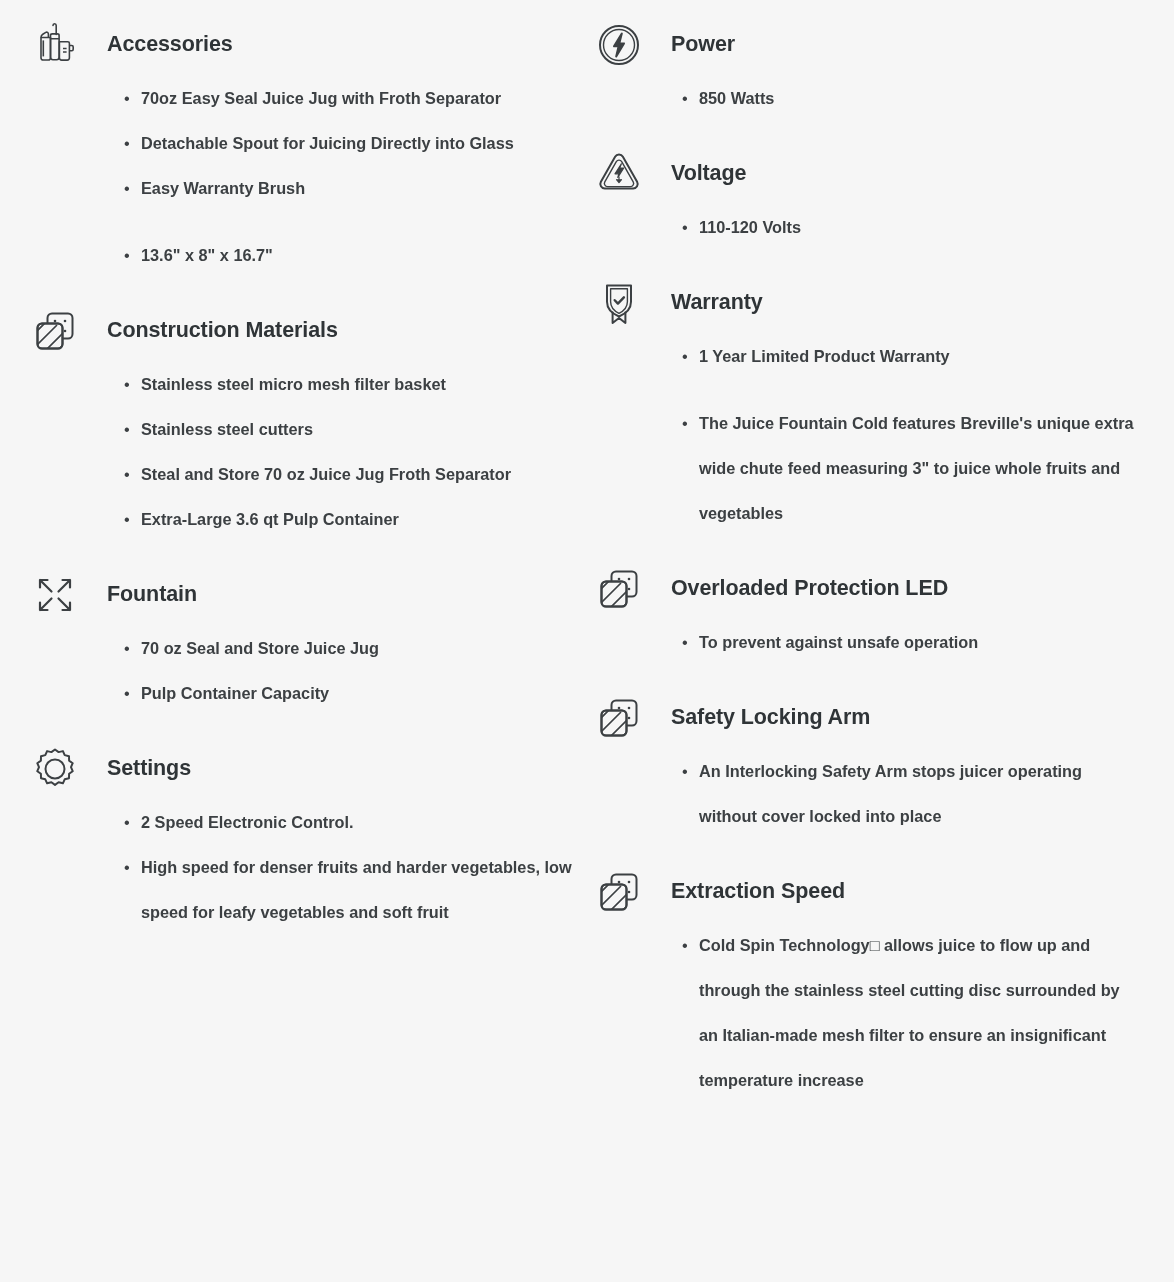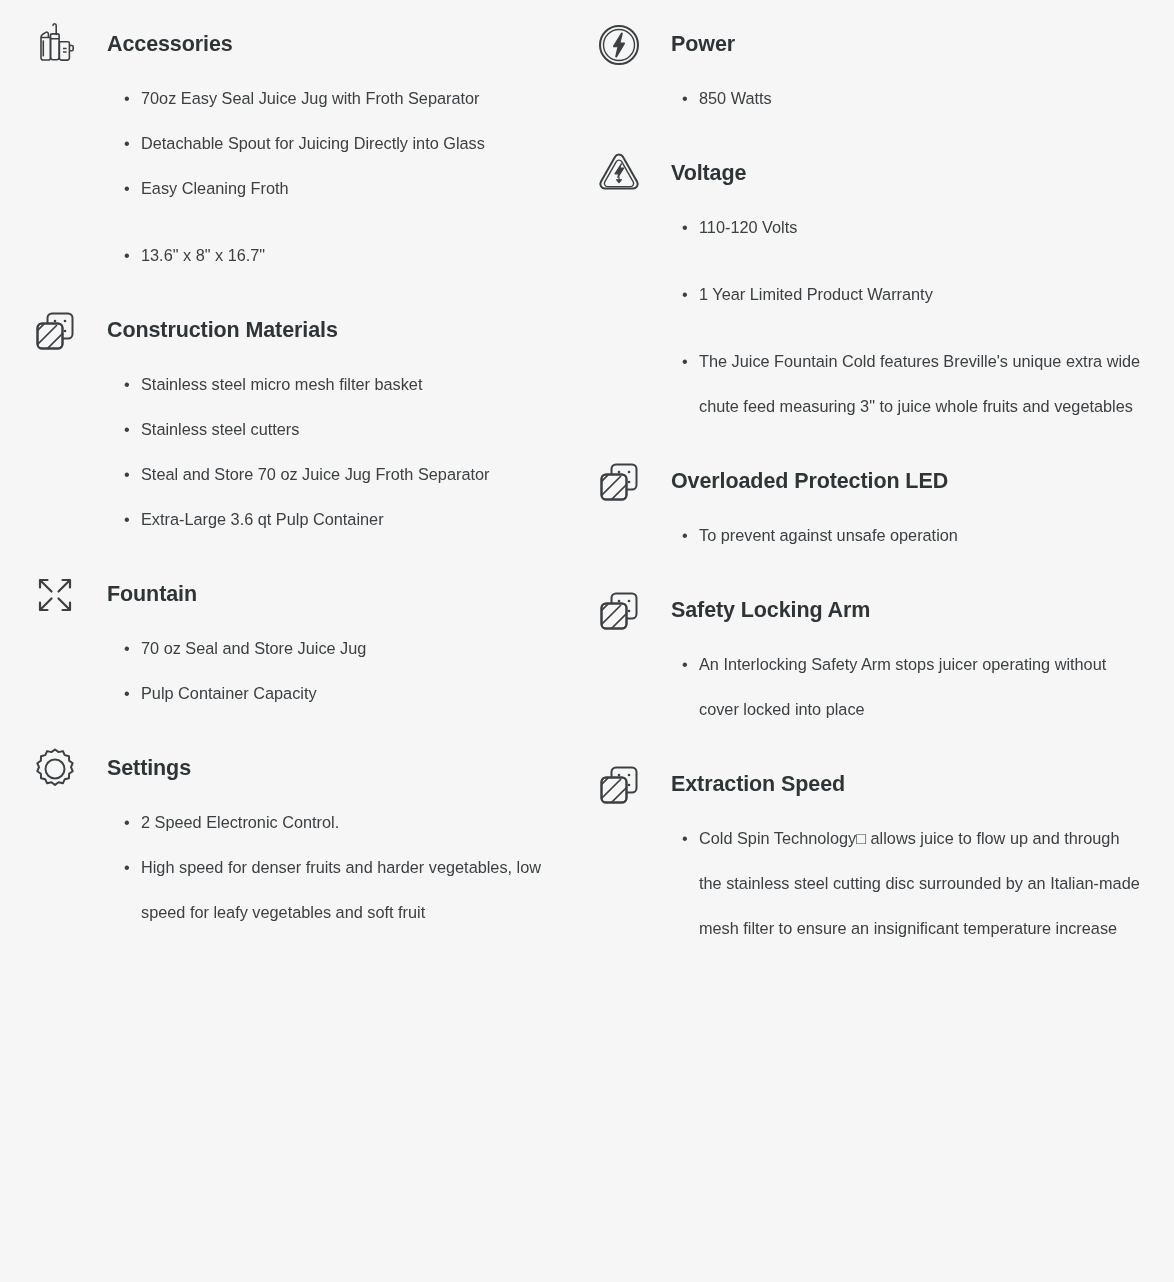--- a/index.html
+++ b/index.html
@@ -51,21 +51,21 @@
     line-height: 45px;
     padding-left: 100px;
   }
   .column.right .bullet-item { padding-left: 94px; }
   .bullet-dot {
     flex: 0 0 auto;
     width: 17px;
     color: #3c4043;
     font-size: 16.3px;
   }
-  .bullet-text { flex: 1; max-width: 452px; }
+  .bullet-text { flex: 1; max-width: 452px; font-weight: bold; }
   .column.right .bullet-text { max-width: 444px; }
   .sp-b  { margin-top: 22px; }
 </style>
 </head>
 <body>
 
 <div class="spec-sheet">
   <div class="column left">
       <div class="spec-group">
         <div class="group-head">
@@ -88,21 +88,21 @@
           <li class="bullet-item">
             <span class="bullet-dot">•</span>
             <span class="bullet-text">70oz Easy Seal Juice Jug with Froth Separator</span>
           </li>
           <li class="bullet-item">
             <span class="bullet-dot">•</span>
             <span class="bullet-text">Detachable Spout for Juicing Directly into Glass</span>
           </li>
           <li class="bullet-item">
             <span class="bullet-dot">•</span>
-            <span class="bullet-text">Easy Cleaning Froth</span>
+            <span class="bullet-text">Easy Warranty Brush</span>
           </li>
         </ul>
       </div>
       <div class="spec-group sp-b">
         <ul class="bullet-list">
           <li class="bullet-item">
             <span class="bullet-dot">•</span>
             <span class="bullet-text">13.6" x 8" x 16.7"</span>
           </li>
         </ul>
@@ -227,20 +227,31 @@
           <h3 class="group-title">Voltage</h3>
         </div>
         <ul class="bullet-list">
           <li class="bullet-item">
             <span class="bullet-dot">•</span>
             <span class="bullet-text">110-120 Volts</span>
           </li>
         </ul>
       </div>
       <div class="spec-group sp-b">
+        <div class="group-head">
+          <span class="group-icon">
+    <svg width="52" height="52" viewBox="0 0 52 52" fill="none" stroke="#3c4043" stroke-width="2" stroke-linejoin="round">
+      <path d="M14 8.5h24v16.3c0 6.2-4.4 11.6-12 14.7-7.6-3.1-12-8.5-12-14.7z"></path>
+      <path d="M17.6 11.8h16.8v12.9c0 4.9-3.4 9.1-8.4 11.7-5-2.6-8.4-6.8-8.4-11.7z" stroke-width="1.4"></path>
+      <path d="m21.7 23.2 3.2 3.4 6-6.3" stroke-width="2.4" stroke-linecap="round"></path>
+      <path d="M19.6 35.6V46l6.4-5 6.4 5V35.6" stroke-linecap="round"></path>
+    </svg>
+          </span>
+          <h3 class="group-title">Warranty</h3>
+        </div>
         <ul class="bullet-list">
           <li class="bullet-item">
             <span class="bullet-dot">•</span>
             <span class="bullet-text">1 Year Limited Product Warranty</span>
           </li>
         </ul>
       </div>
       <div class="spec-group sp-b">
         <ul class="bullet-list">
           <li class="bullet-item">

